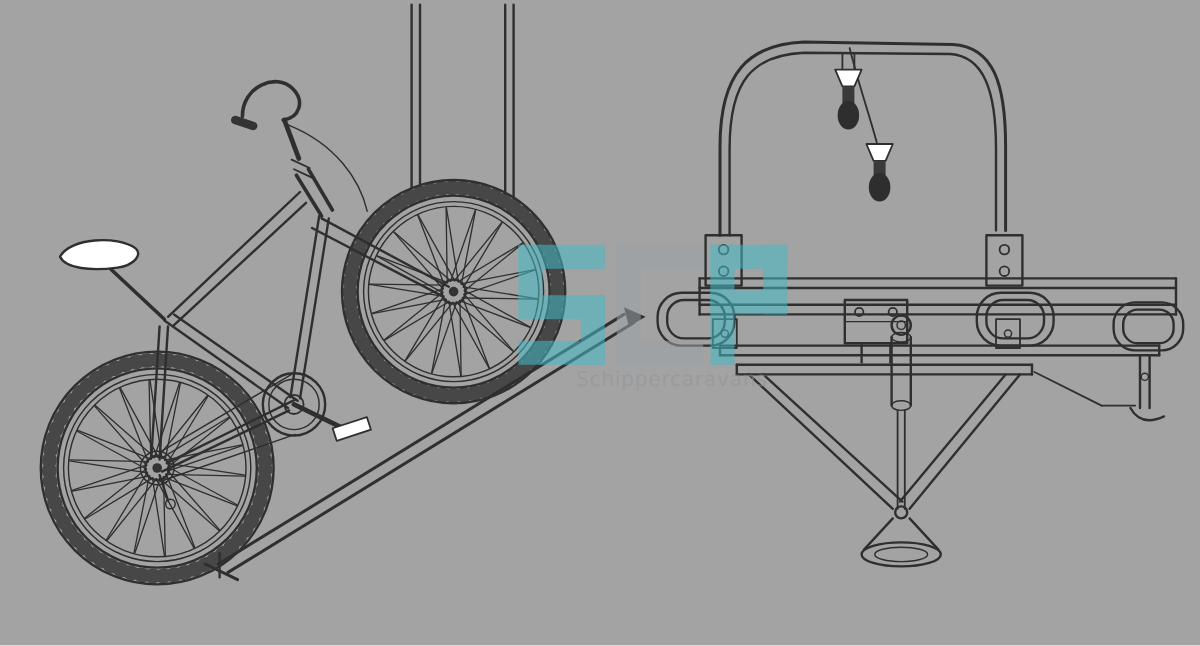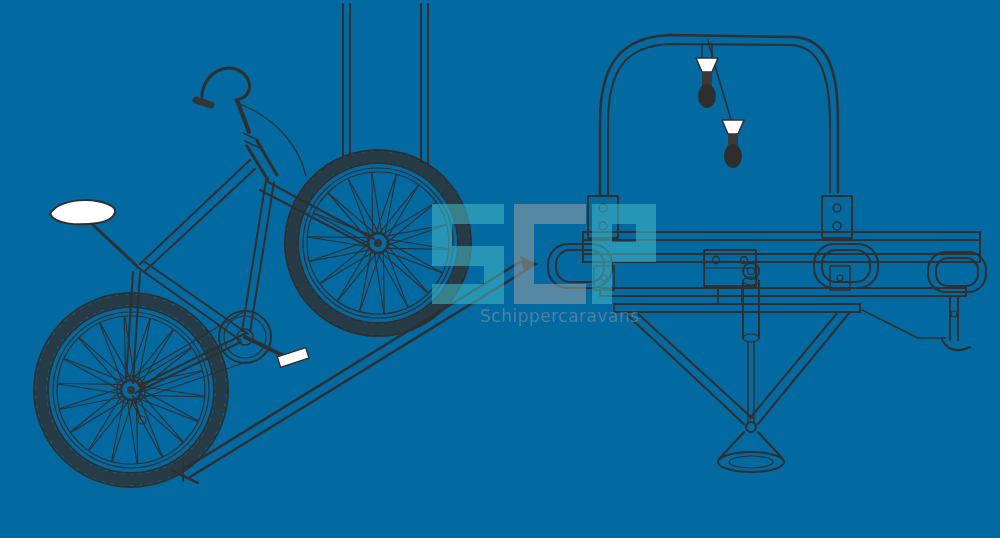--- a/index.html
+++ b/index.html
@@ -1,17 +1,17 @@
 <!DOCTYPE html>
 <html><head>
 <meta charset="utf-8">
 <style>
   html,body{margin:0;padding:0;background:#ffffff;}
   .stage{
-    position:relative;width:1000px;height:538px;background:#0369a1;overflow:hidden;
+    position:relative;width:1000px;height:538px;background:#a3a3a3;overflow:hidden;
     font-family:"DejaVu Sans","Liberation Sans",sans-serif;
   }
   .stage svg{position:absolute;left:0;top:0;width:1000px;height:538px;}
   .ink{stroke:#2f2f2f;fill:none;stroke-width:2;stroke-linecap:round;stroke-linejoin:round;}
   .thin{stroke-width:1.2;}
   .med{stroke-width:1.5;}
   .wide{stroke-width:2.5;}
   .tread{stroke-dasharray:2 7;stroke-opacity:.8;}
   text{font-family:"DejaVu Sans","Liberation Sans",sans-serif;}
 </style>

